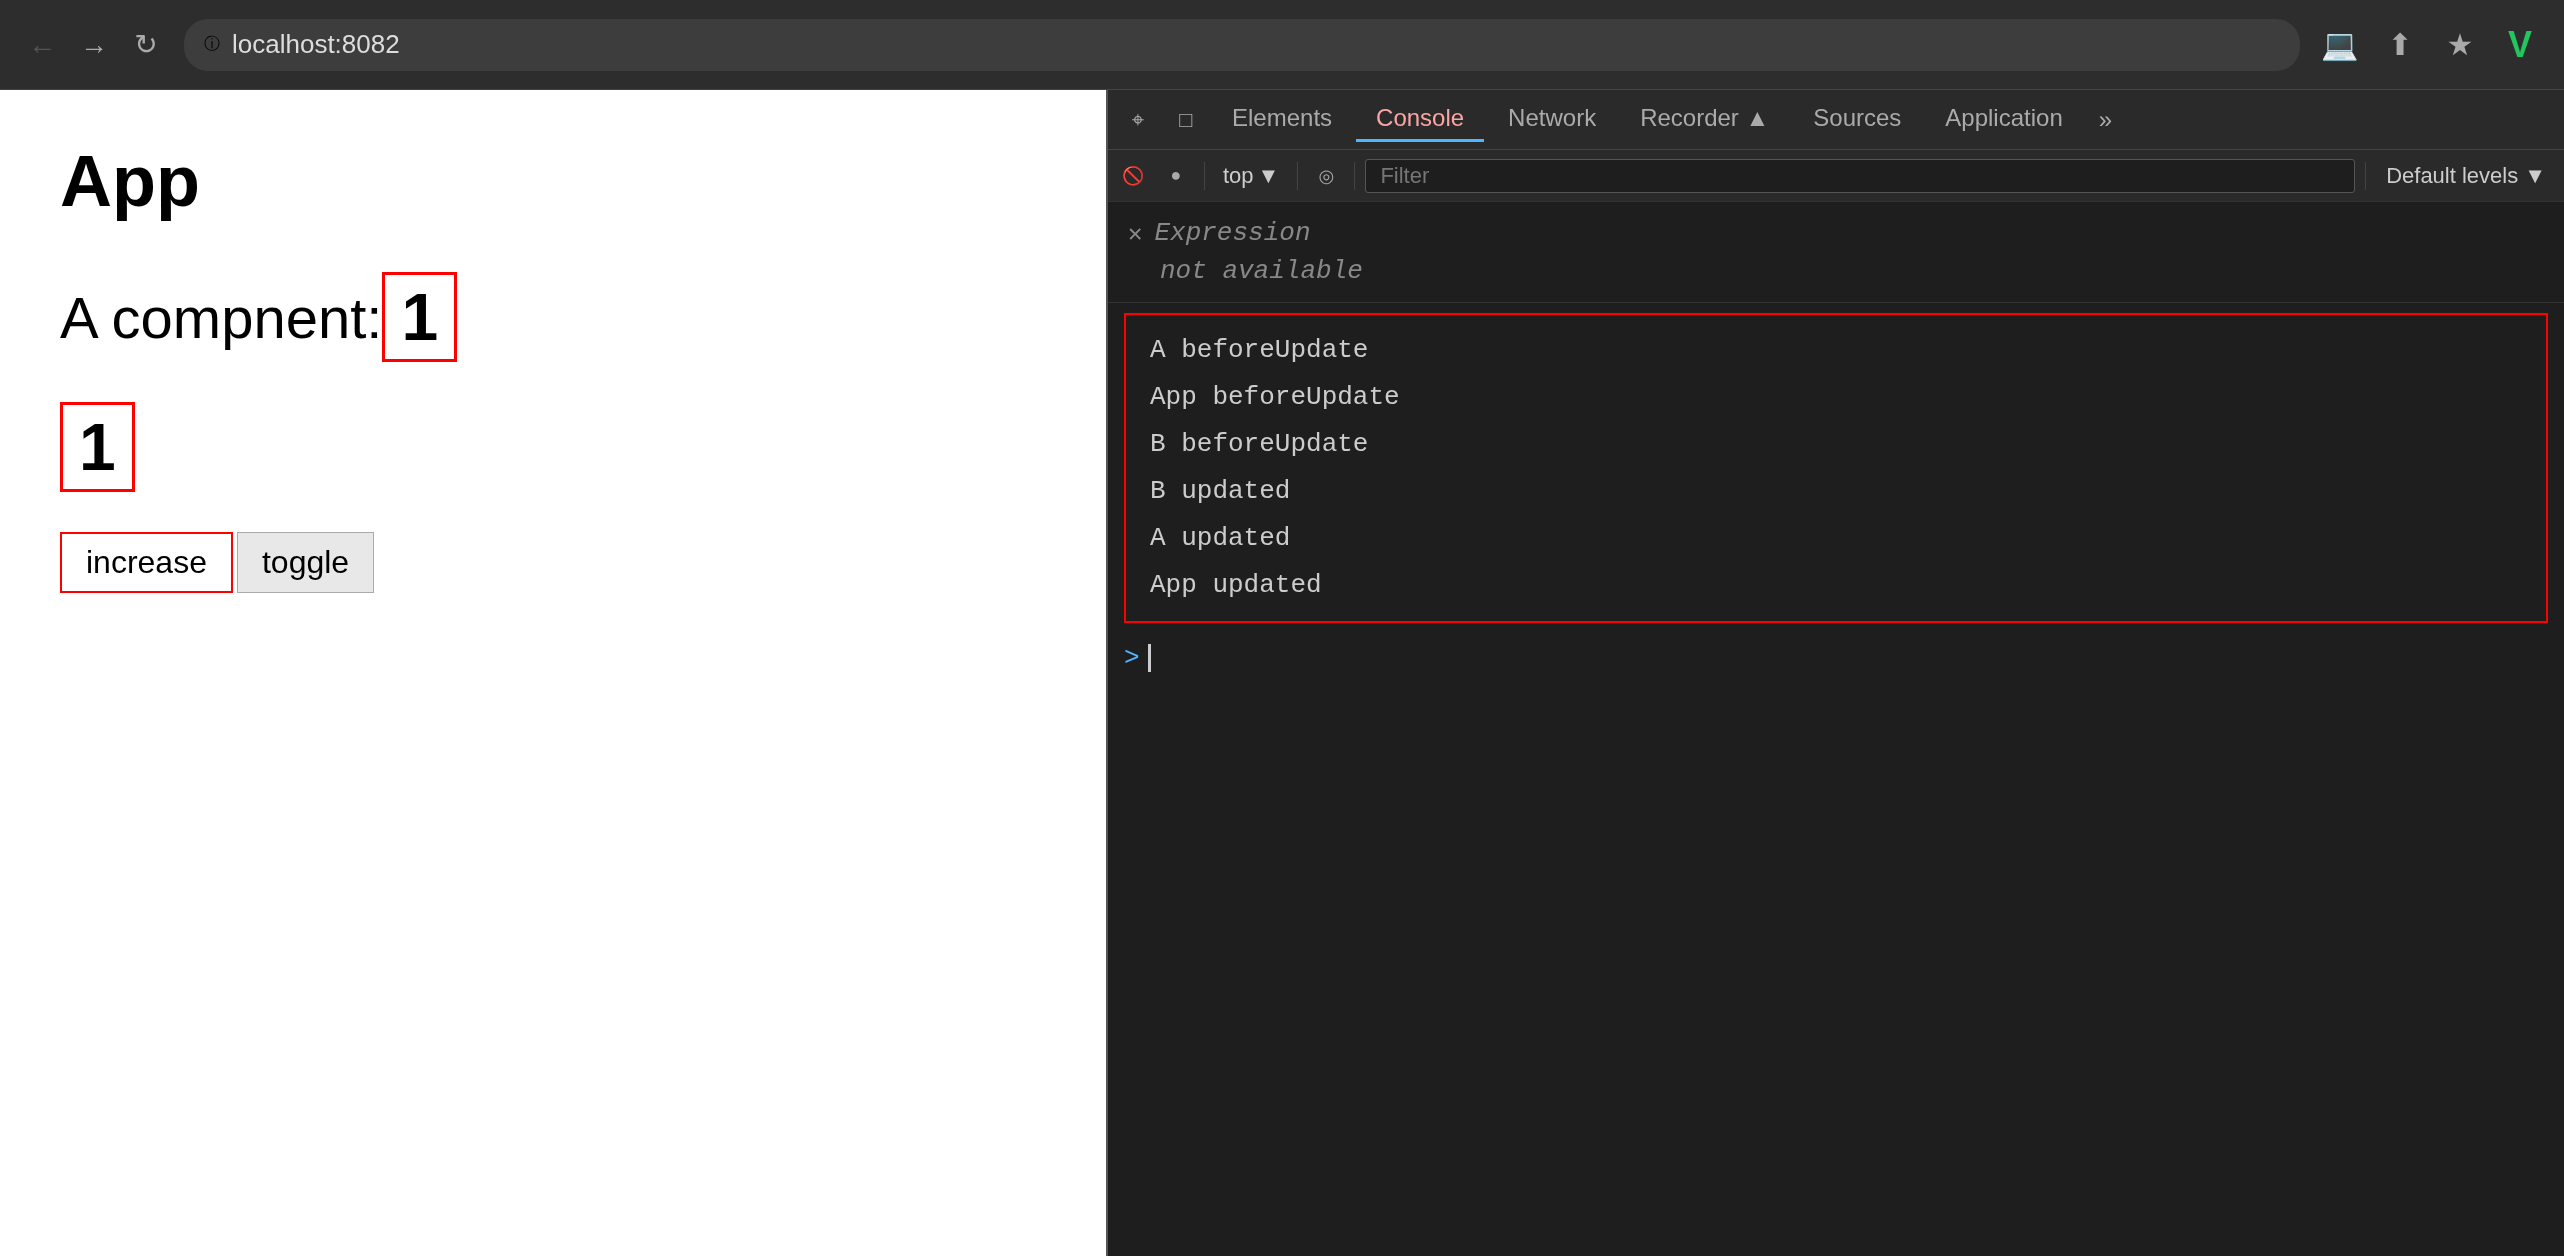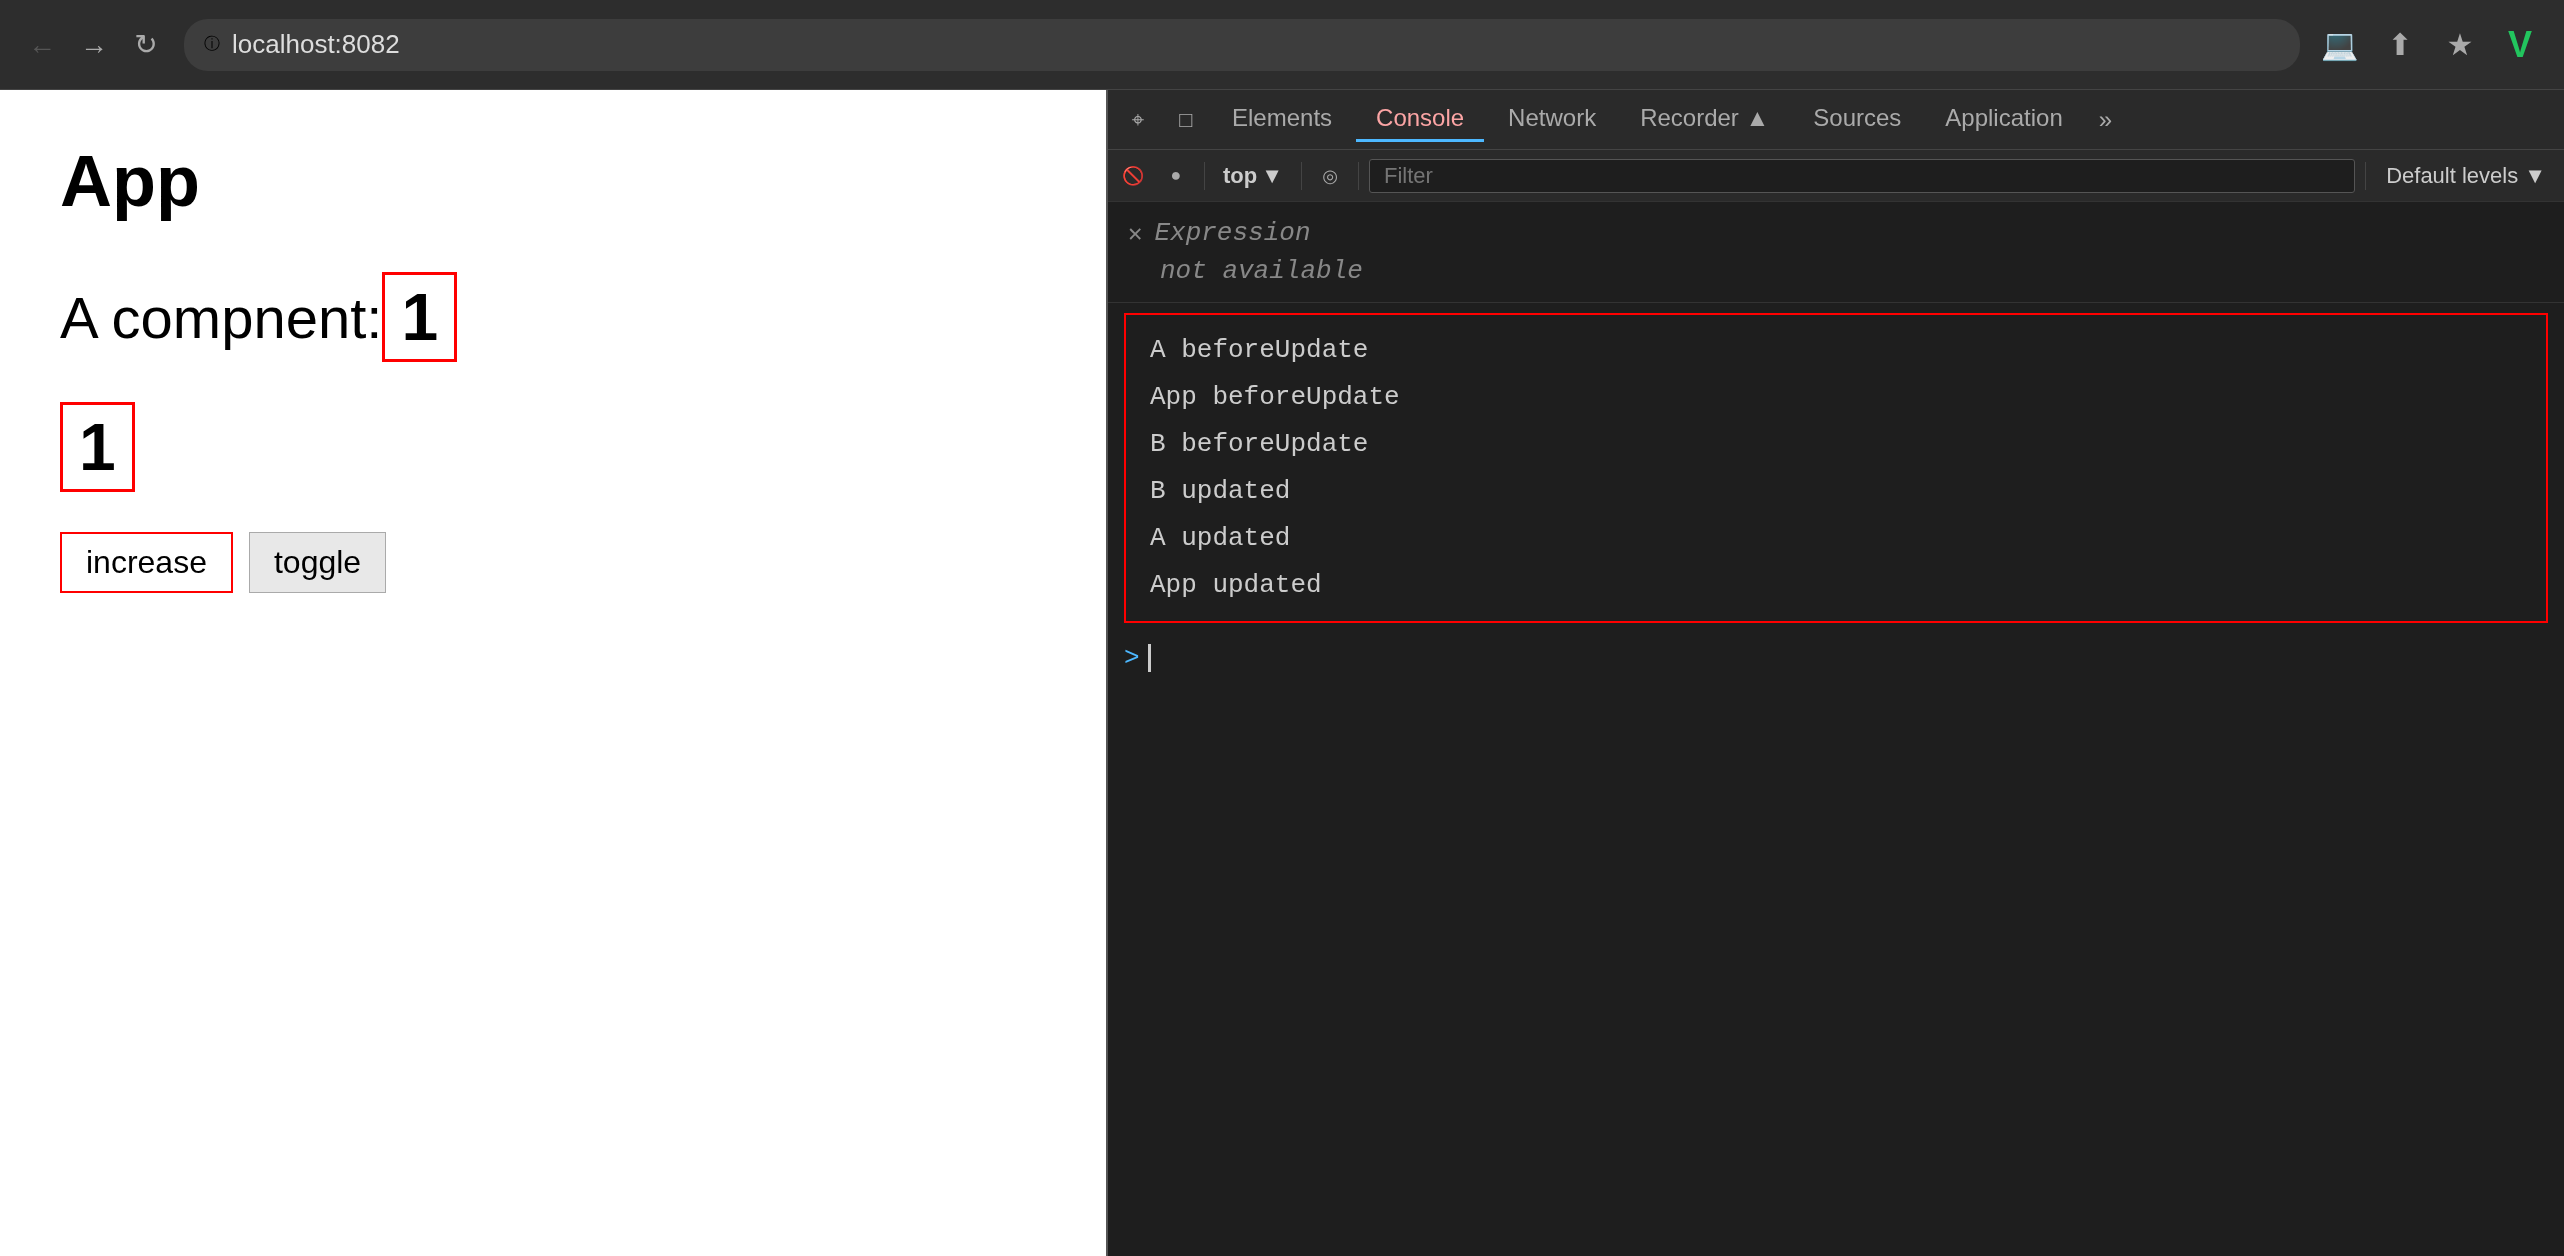--- a/index.html
+++ b/index.html
@@ -99,21 +99,21 @@
       font-weight: bold;
       color: #000;
       border: 3px solid red;
       padding: 4px 16px;
       display: inline-block;
       min-width: 60px;
       text-align: center;
     }
     .buttons-row {
       display: flex;
-      gap: 16px;
+      gap: 4px;
       margin-top: 20px;
     }
     .btn-increase {
       border: 2px solid red;
       background: white;
       color: #000;
       font-size: 32px;
       padding: 10px 24px;
       cursor: pointer;
     }
@@ -207,21 +207,20 @@
     .dt-context-selector {
       background: #2a2a2a;
       border: none;
       color: #ccc;
       font-size: 22px;
       padding: 4px 8px;
       cursor: pointer;
       display: flex;
       align-items: flex-start;
       gap: 4px;
-      font-weight: bold;
     }
     .filter-input {
       flex: 1;
       background: #1e1e1e;
       border: 1px solid #555;
       color: #ccc;
       font-size: 22px;
       padding: 6px 14px;
       height: 34px;
       border-radius: 3px;

